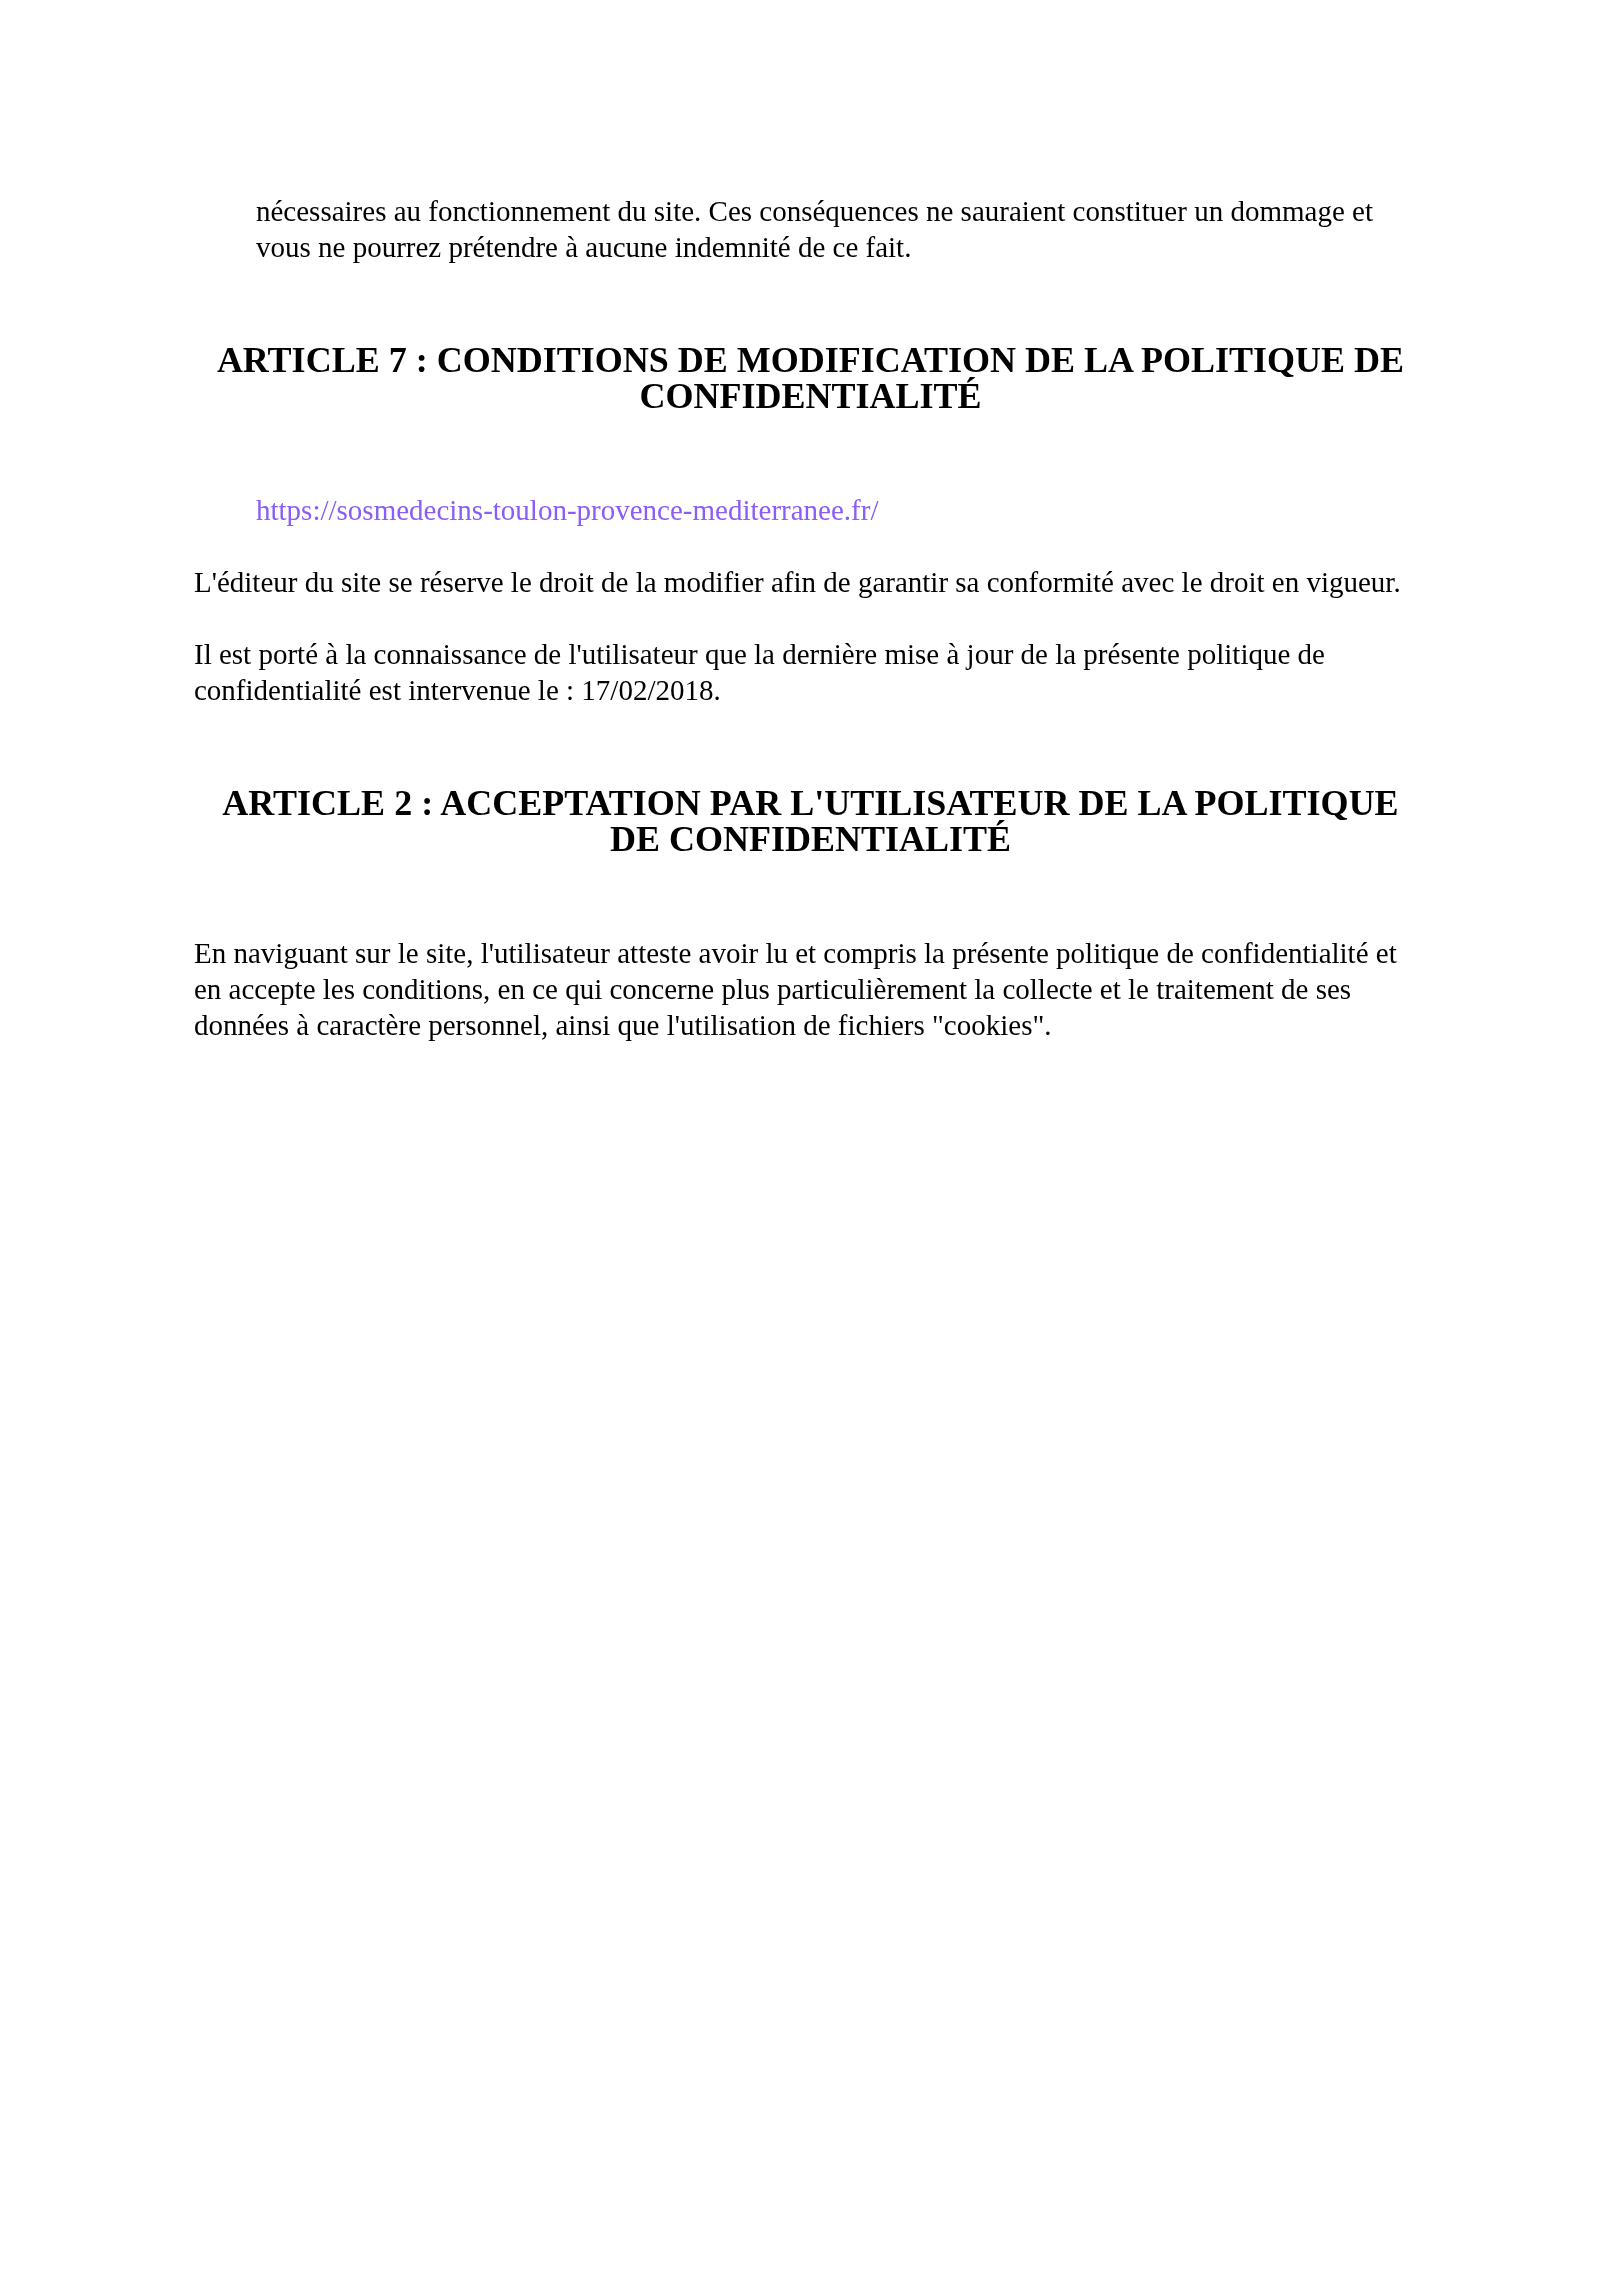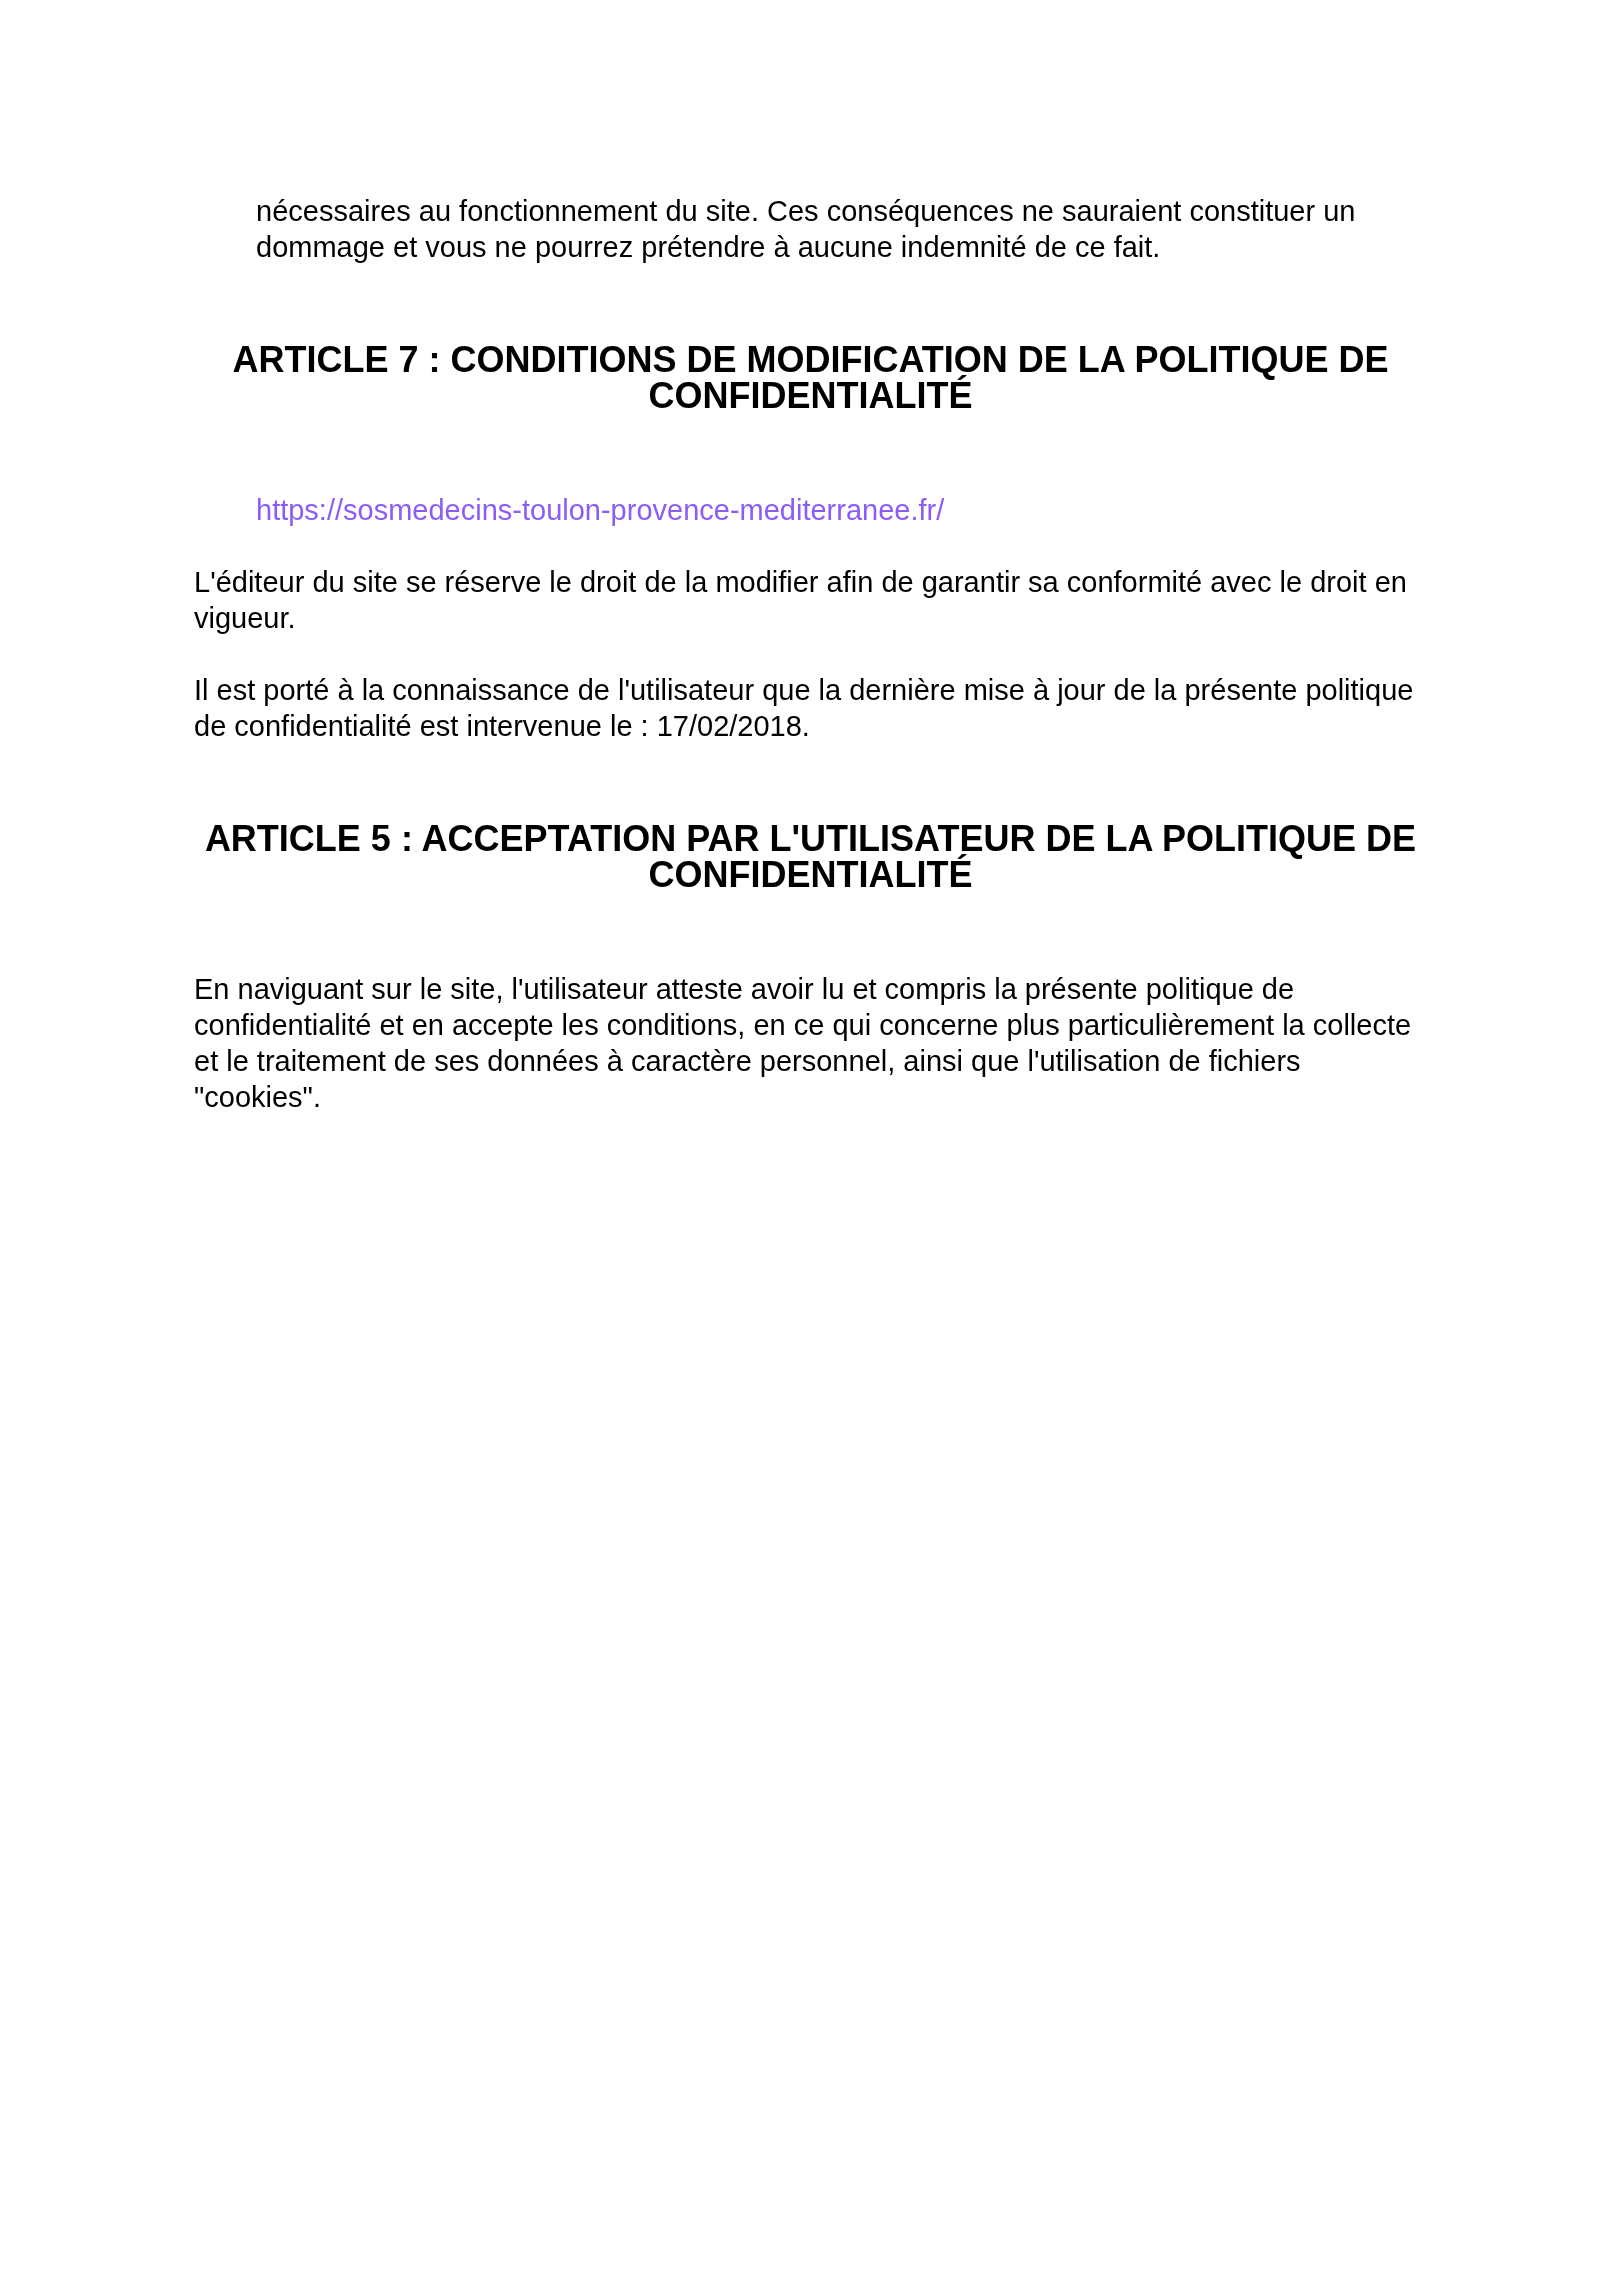--- a/index.html
+++ b/index.html
@@ -6,21 +6,21 @@
     margin: 0;
     padding: 0;
     background: #ffffff;
   }
   .page {
     position: relative;
     width: 1621px;
     height: 1979px;
     background: #ffffff;
     color: #000000;
-    font-family: Liberation Sans, sans-serif;
+    font-family: Liberation Serif, serif;
     font-size: 29px;
     line-height: 36px;
     overflow: hidden;
   }
   .content {
     position: absolute;
     left: 194px;
     top: 193px;
     width: 1233px;
     display: flex;            
@@ -66,21 +66,21 @@
     <h2 class="article-heading">ARTICLE 7 : CONDITIONS DE MODIFICATION DE LA POLITIQUE DE CONFIDENTIALITÉ</h2>
 
 
     <p class="url-line">https://sosmedecins-toulon-provence-mediterranee.fr/</p>
 
     <p class="para">L'éditeur du site se réserve le droit de la modifier afin de garantir sa conformité avec le droit en vigueur.</p>
 
 
     <p class="para">Il est porté à la connaissance de l'utilisateur que la dernière mise à jour de la présente politique de confidentialité est intervenue le : 17/02/2018.</p>
 
-    <h2 class="article-heading">ARTICLE 5 : ACCEPTATION PAR L'UTILISATEUR DE LA POLITIQUE DE CONFIDENTIALITÉ</h2>
+    <h2 class="article-heading">ARTICLE 2 : ACCEPTATION PAR L'UTILISATEUR DE LA POLITIQUE DE CONFIDENTIALITÉ</h2>
 
     <p class="para">En naviguant sur le site, l'utilisateur atteste avoir lu et compris la présente politique de confidentialité et en accepte les conditions, en ce qui concerne plus particulièrement la collecte et le traitement de ses données à caractère personnel, ainsi que l'utilisation de fichiers "cookies".</p>
 
   </div>
 
   <div class="page-number">7</div>
 </div>
 
 
 </body></html>

